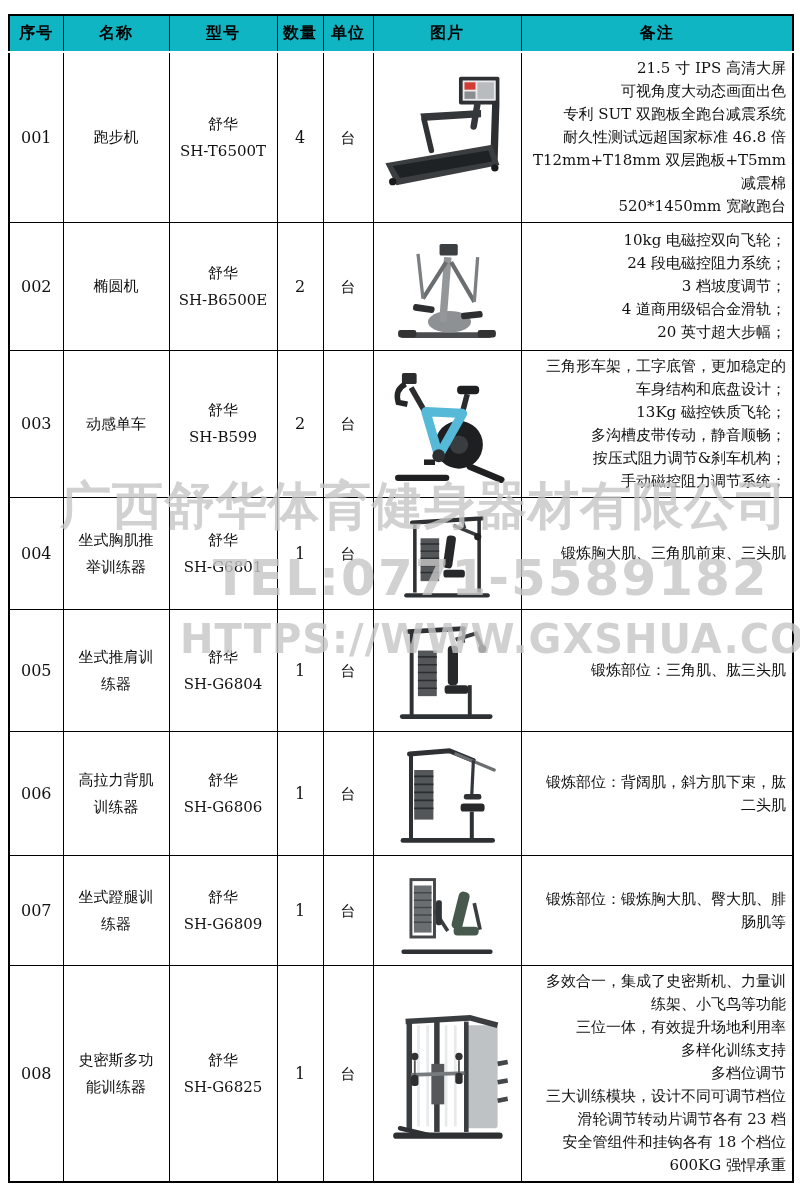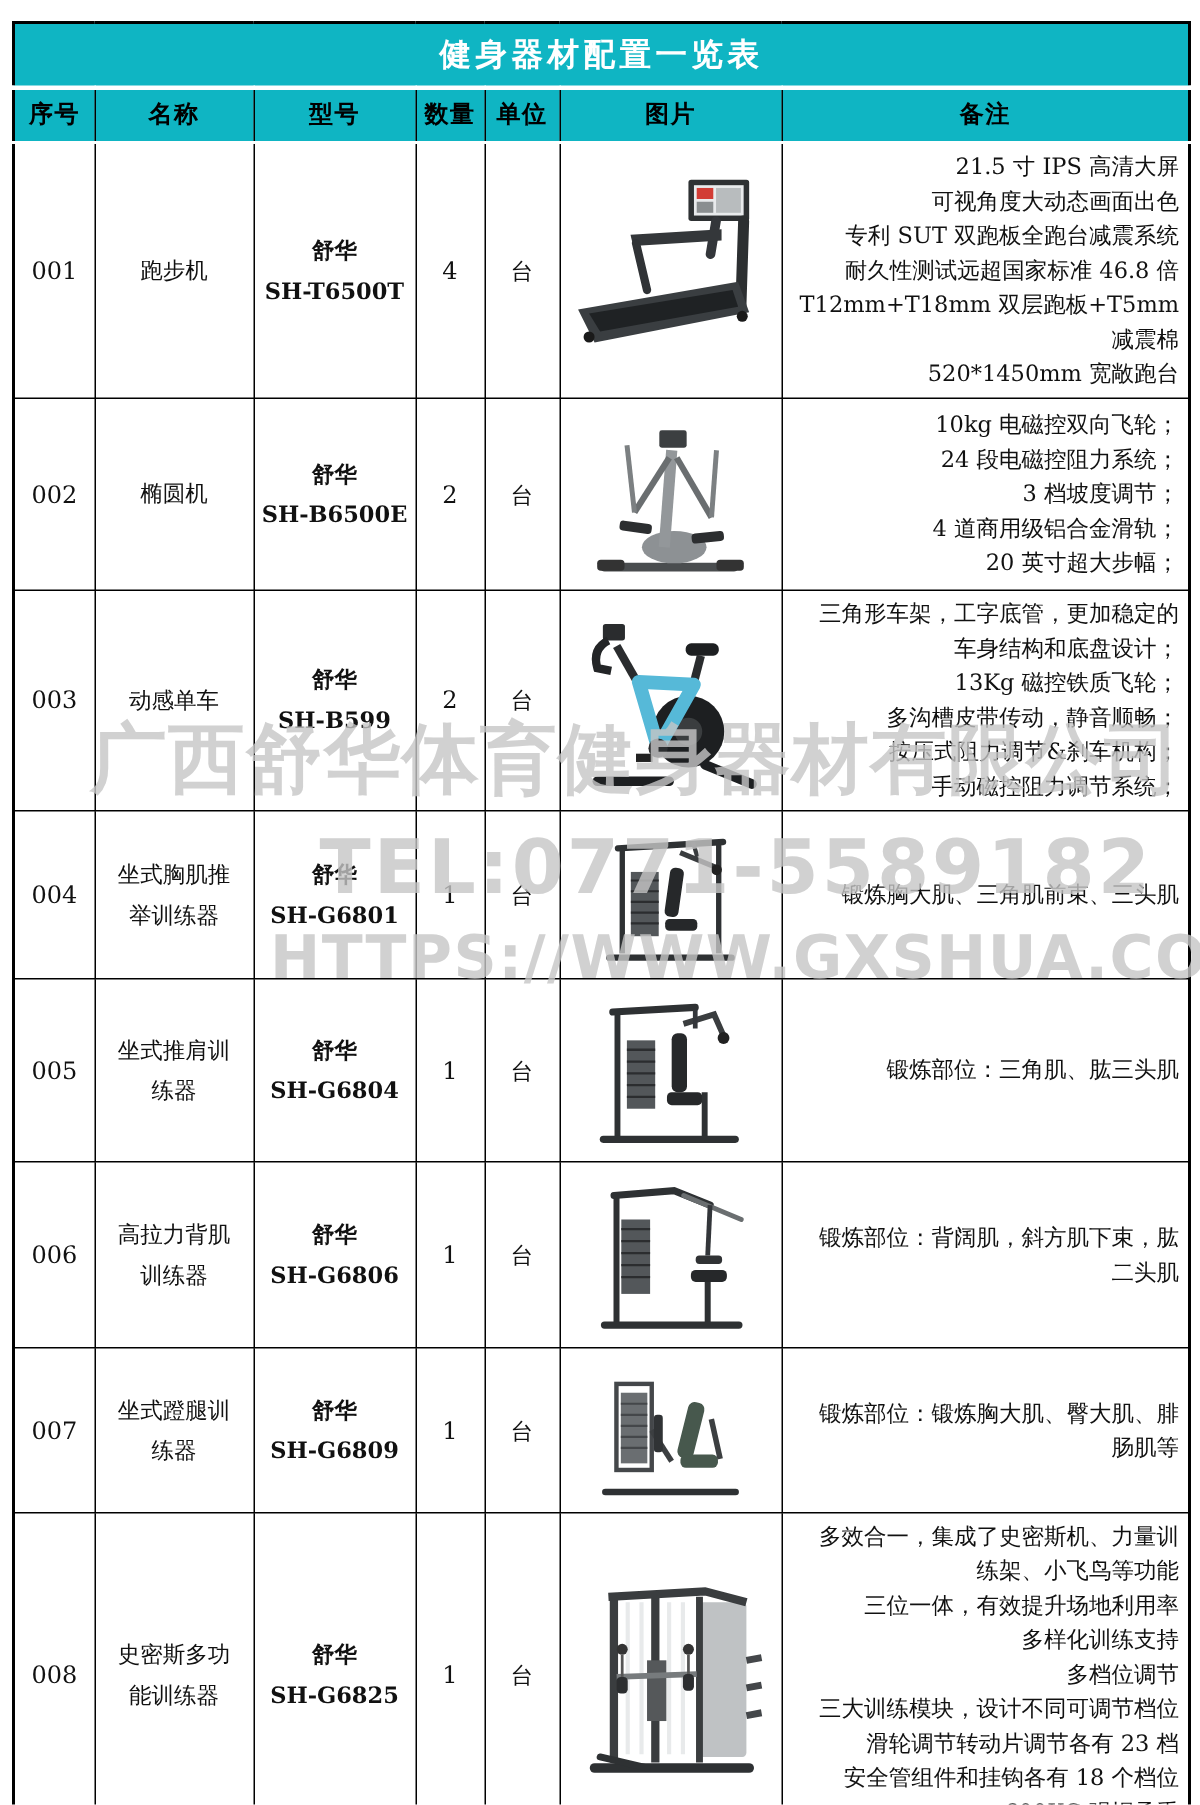--- a/index.html
+++ b/index.html
@@ -26,21 +26,21 @@
     font-family:"DejaVu Sans", sans-serif; font-size:16px; font-weight:bold;
     border-left:1px solid var(--border); border-right:1px solid var(--border);
     border-bottom:2px solid #fff; text-align:center; letter-spacing:1px;
   }
   td {
     border:1px solid var(--border); vertical-align:middle; text-align:center;
     font-size:15px; line-height:24px; padding:2px;
   }
   td.c-no, td.c-qty { font-size:16px; }
   td.c-name { padding:2px 14px; line-height:27px; }
-  td.c-model .model-line { line-height:27px;font-weight:bold; }
+  td.c-model .model-line { line-height:27px; }
   td.c-img { padding:3px 0; }
   td.c-img svg { display:block; margin:0 auto; }
   td.c-remarks { text-align:right; padding:4px 6px 4px 10px; line-height:23px; }
   .remark-line { white-space:normal; }
   .watermark {
     position:absolute; left:0; top:0; width:800px; height:1077px;
     pointer-events:none; z-index:5;
     font-family:"DejaVu Sans", sans-serif; font-weight:bold; color:var(--wm);
     opacity:0.8;
   }
@@ -56,23 +56,20 @@
     <colgroup>
       <col class="c1">
         <col class="c2">
         <col class="c3">
         <col class="c4">
       <col class="c5">
         <col class="c6">
         <col class="c7">
     </colgroup>
     <thead>
-      <tr>
-        <th class="title-cell" colspan="7">健身器材配置一览表</th>
-      </tr>
       <tr class="header-row">
         <th>序号</th>
         <th>名称</th>
         <th>型号</th>
         <th>数量</th>
         <th>单位</th>
         <th>图片</th>
         <th>备注</th>
       </tr>
     </thead>

